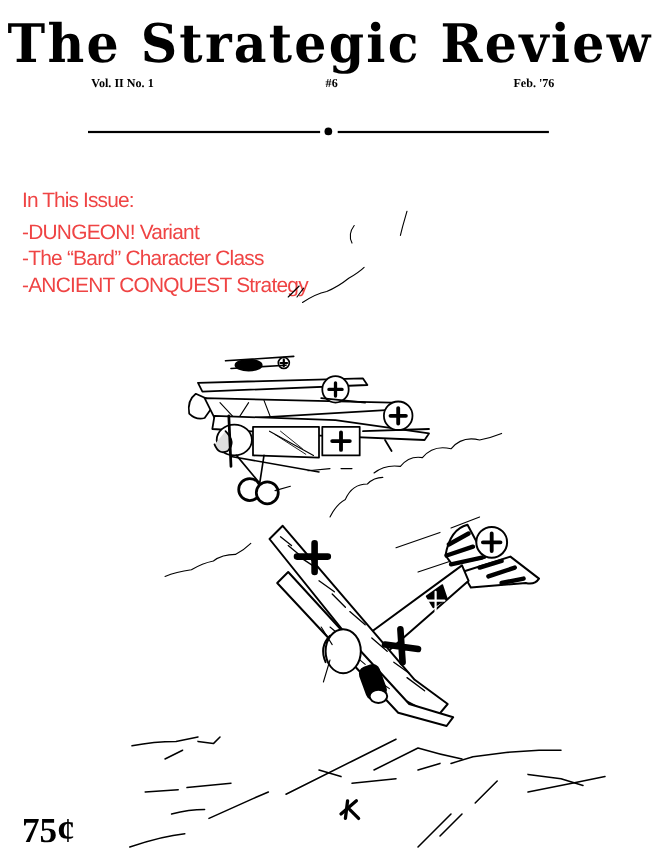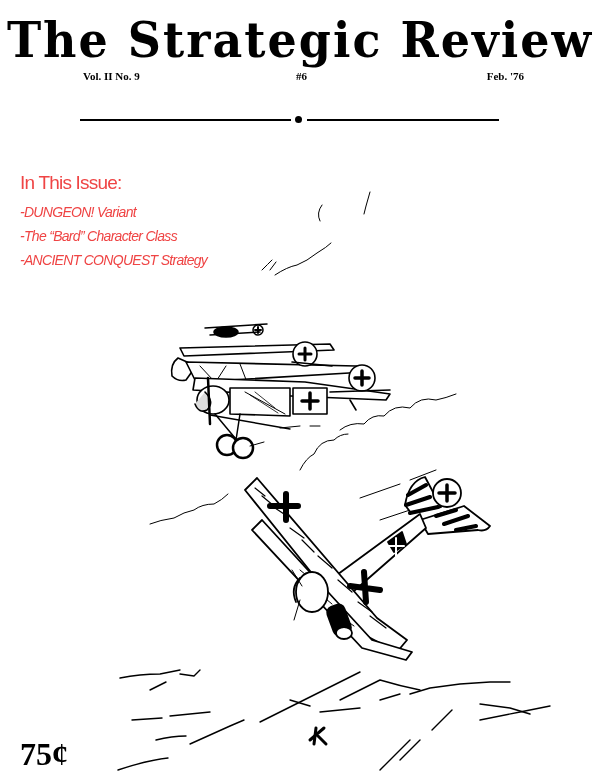--- a/index.html
+++ b/index.html
@@ -9,37 +9,37 @@
     font-family: "DejaVu Serif", serif; font-weight: bold; font-size: 46px;
     letter-spacing: 2px; line-height: 60px; color: #000;
     transform: scaleY(1.05);
   }
   .meta {
     position: absolute; top: 70px; font-family: "Liberation Serif", serif;
     font-weight: bold; font-size: 11px; color: #000;
   }
   .meta.vol { left: 83px; }
   .meta.num { left: 296px; }
-  .meta.date { right: 76px; }
+  .meta.date { right: 96px; }
   .rule { position: absolute; top: 119px; height: 1.5px; background: #000; }
   .rule.left { left: 80px; width: 211px; }
   .rule.right { left: 307px; width: 192px; }
   .rule-dot { position: absolute; top: 116px; left: 295px; width: 7px; height: 7px; border-radius: 50%; background: #000; }
   .toc { position: absolute; left: 20px; top: 172px; font-family: "Liberation Sans", sans-serif; color: #ef4444; }
   .toc .heading { font-size: 19px; letter-spacing: -0.8px; line-height: 22px; margin-bottom: 6px; }
-  .toc .item { font-size: 14px; letter-spacing: -0.7px; line-height: 24px; font-style: italic; }
+  .toc .item { font-size: 19px; letter-spacing: -0.7px; line-height: 24px; }
   .toc .more { font-size: 19px; letter-spacing: -0.7px; line-height: 22px; padding-left: 32px; }
   .price { position: absolute; left: 20px; top: 736px; font-family: "Liberation Serif", serif; font-weight: bold; font-size: 32px; color: #000; }
   svg.art { position: absolute; left: 0; top: 0; width: 600px; height: 776px; }
 </style>
 </head>
 <body>
 
 <div class="masthead-title">The Strategic Review</div>
-<div class="meta vol">Vol. II No. 9</div>
+<div class="meta vol">Vol. II No. 1</div>
 <div class="meta num">#6</div>
 <div class="meta date">Feb. '76</div>
 
 <div class="rule left"></div>
 <div class="rule-dot"></div>
 <div class="rule right"></div>
 
 <div class="toc">
   <div class="heading">In This Issue:</div>
   <div class="item">-DUNGEON! Variant</div>

